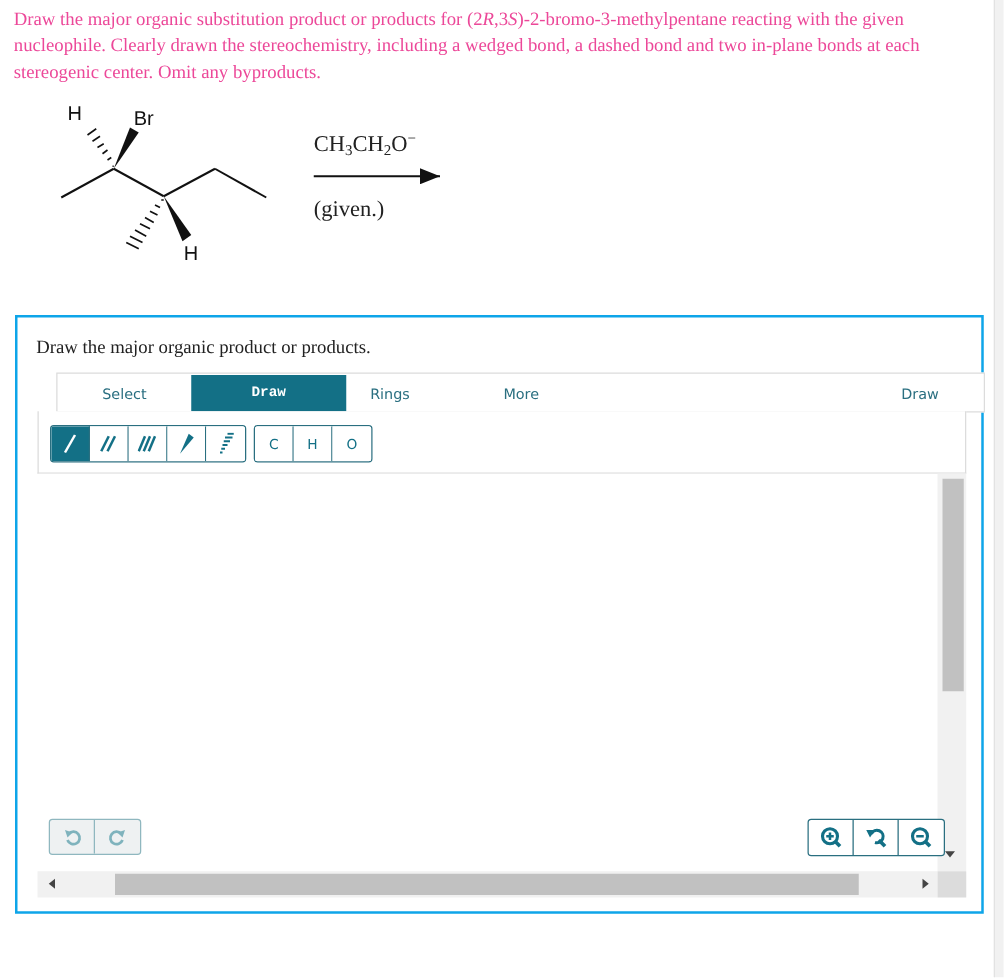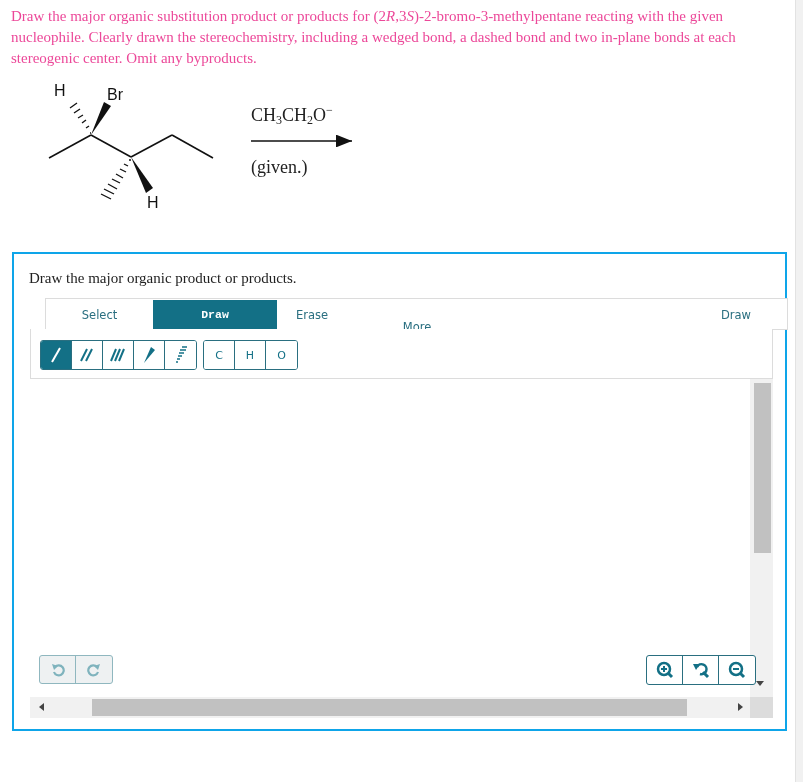--- a/index.html
+++ b/index.html
@@ -102,22 +102,22 @@
   <div class="reagent" style="left:251px; top:82px;">(given.)</div>
 </div>
 
 <div class="panel">
   <div class="panel-prompt">Draw the major organic product or products.</div>
 
   <div class="editor">
     <div class="tabbar">
       <div class="tab" style="left:0; width:107px;">Select</div>
       <div class="tab active" style="left:107px; width:124px;font-family:Liberation Mono, monospace;">Draw</div>
-      <div class="tab" style="left:211px; width:110px;">Erase</div>
-      <div class="tab" style="left:321px; width:100px;margin-top:12px;">More</div>
+      <div class="tab" style="left:211px; width:110px;">Rings</div>
+      <div class="tab" style="left:321px; width:100px;">More</div>
       <div class="tab" style="left:640px; width:100px;">Draw</div>
     </div>
 
     <div class="toolrow">
       <div class="btn-group" style="left:9px;">
         <div class="tbtn active">
           <svg width="14" height="16">
               <line x1="3" y1="15" x2="11" y2="1" stroke="#fff" stroke-width="2"></line>
             </svg>
         </div>

